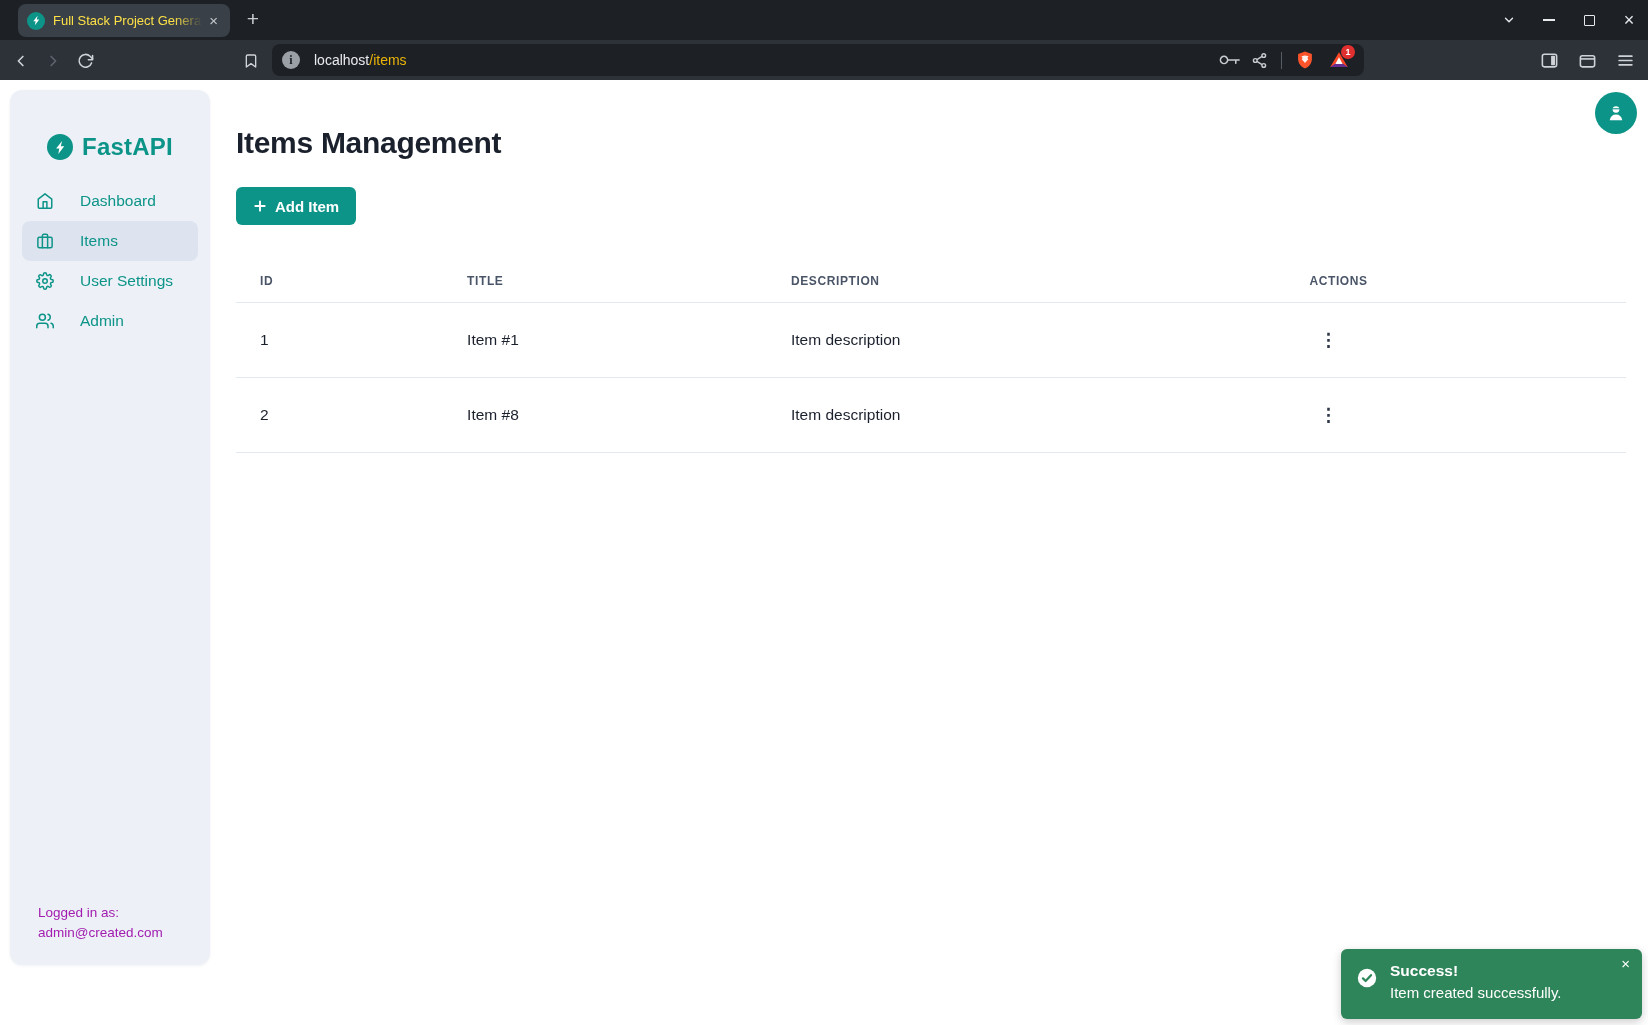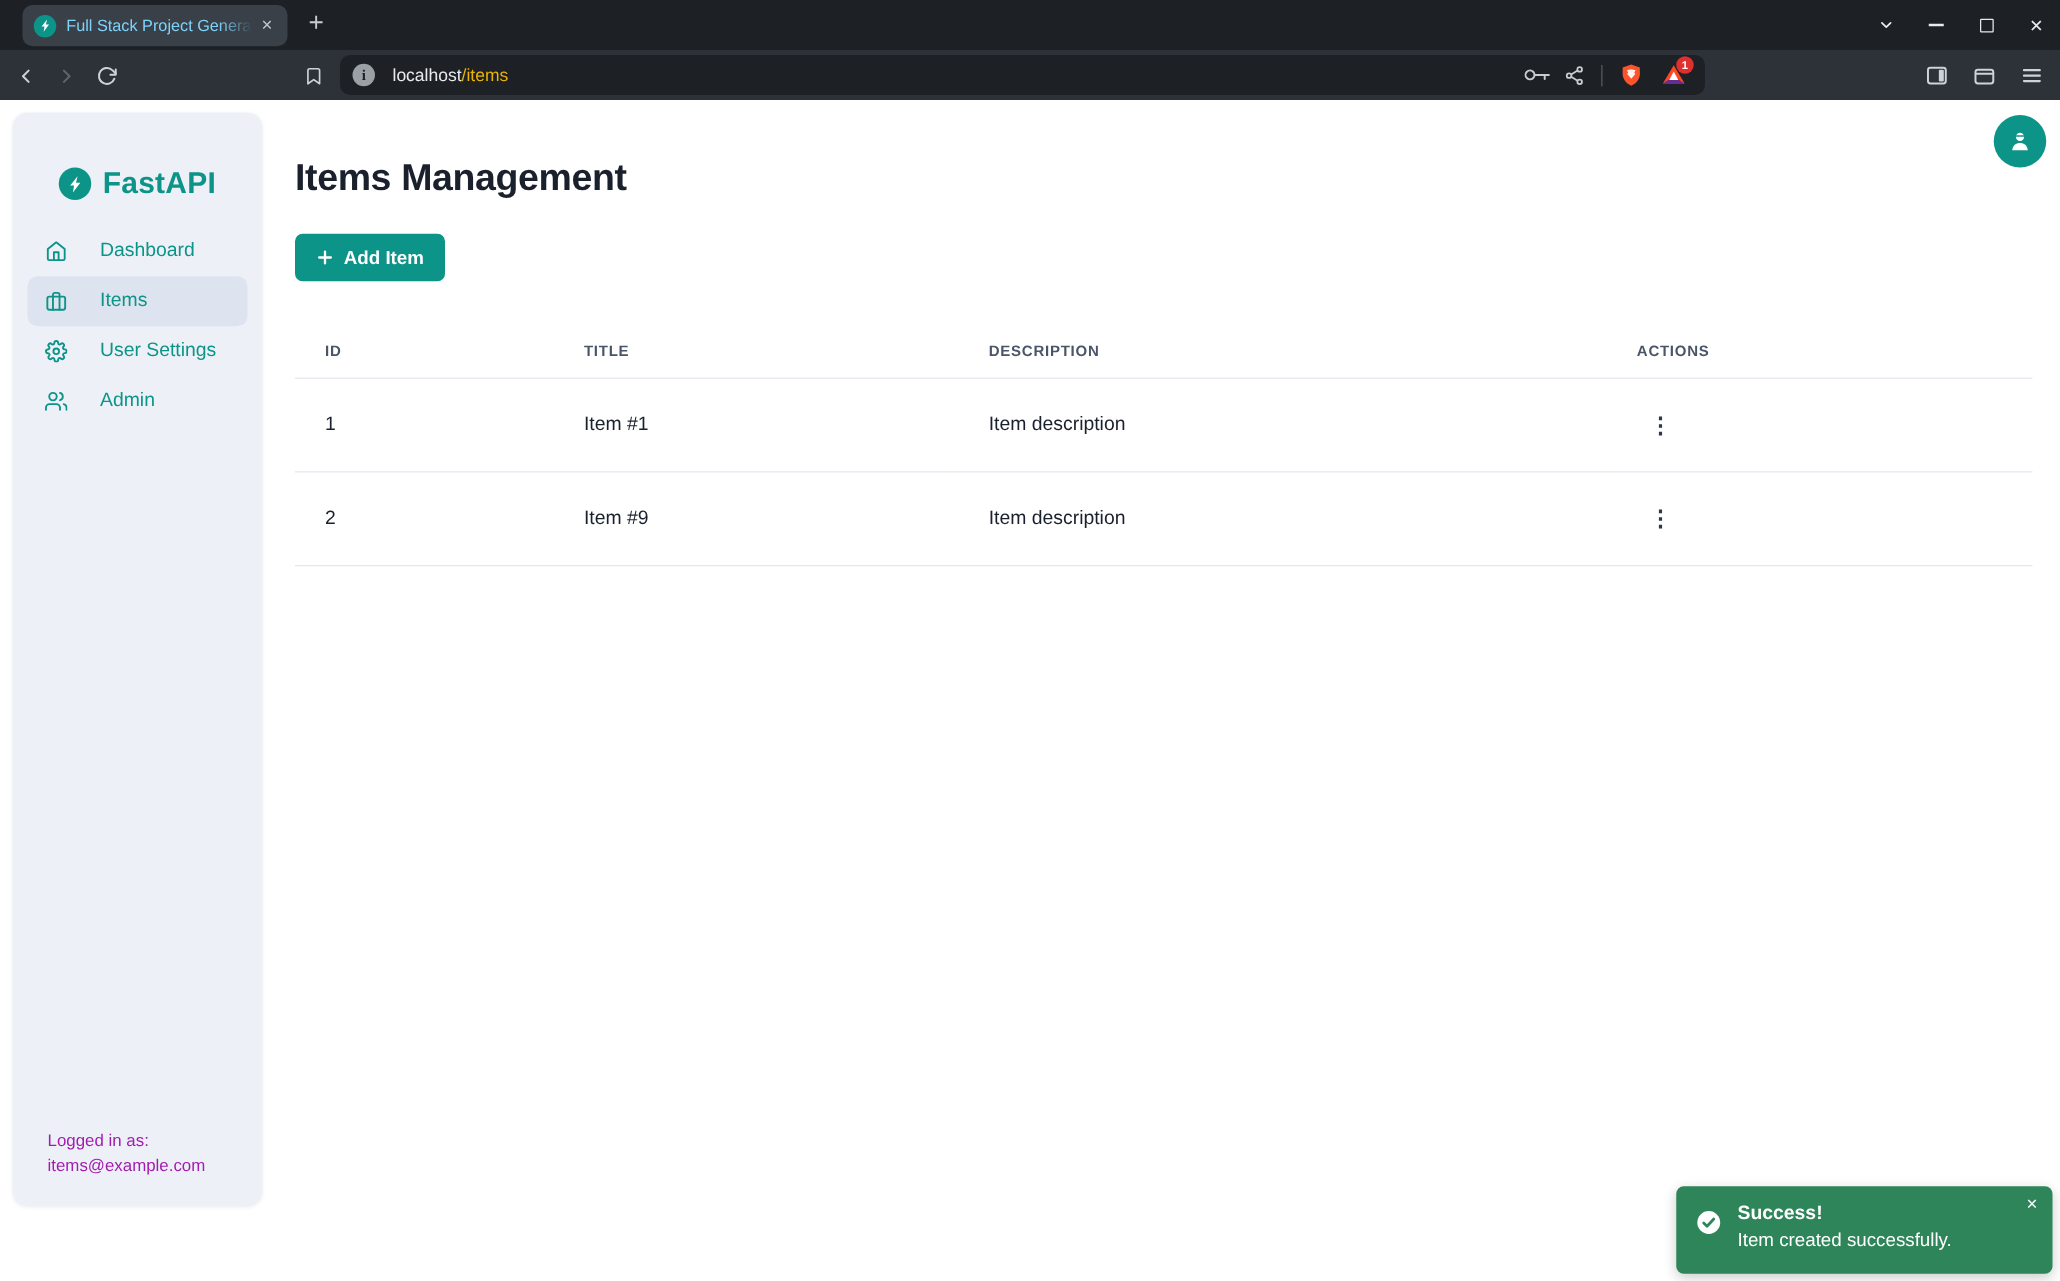--- a/index.html
+++ b/index.html
@@ -5,21 +5,21 @@
   * { box-sizing: border-box; margin: 0; padding: 0; }
   html,body { width:1648px; height:1025px; overflow:hidden; background:#fff;
               font-family:"Liberation Sans", sans-serif; }
 
   
   .tabbar { position:fixed; top:0; left:0; width:1648px; height:40px; background:#1d2126; z-index:50; }
   .tab { position:absolute; left:18px; top:4px; width:212px; height:33px; background:#394047;
          border-radius:8px; display:flex; align-items:center; padding:0 8px 0 9px; }
   .favicon { width:18px; height:18px; border-radius:50%; background:#0d9488; display:flex;
              align-items:center; justify-content:center; flex:0 0 auto; }
-  .tab-title { color:#7dd3fc; font-size:13px; margin-left:8px; white-space:nowrap; overflow:hidden;
+  .tab-title { color:#fde047; font-size:13px; margin-left:8px; white-space:nowrap; overflow:hidden;
                flex:1 1 auto; -webkit-mask-image:linear-gradient(90deg,#000 80%,transparent 98%);
                mask-image:linear-gradient(90deg,#000 80%,transparent 98%); }
   .tab-close { color:#c3c7cc; font-size:15px; line-height:1; padding:2px 4px; cursor:default; flex:0 0 auto; }
   .newtab { position:absolute; left:240px; top:7px; width:26px; height:26px; color:#c8ccd0;
             font-size:21px; line-height:24px; text-align:center; }
   .wincontrols { position:absolute; right:6px; top:0; height:40px; display:flex; align-items:center; gap:14px; }
   .winbtn { width:26px; height:26px; display:flex; align-items:center; justify-content:center; color:#e8eaed; }
   .win-min { width:12px; border-bottom:2px solid #e8eaed; height:2px; }
   .win-max { width:11px; height:11px; border:1.6px solid #e8eaed; border-radius:1px; }
   .win-close { font-size:18px; line-height:1; }
@@ -252,21 +252,21 @@
               <path d="M23 21v-2a4 4 0 0 0-3-3.87"></path>
               <path d="M16 3.13a4 4 0 0 1 0 7.75"></path>
             </svg>
         </span>
         <span>Admin</span>
       </div>
     </div>
 
     <div class="sidebar-footer">
       <div>Logged in as:</div>
-      <div>items@example.com</div>
+      <div>admin@created.com</div>
     </div>
   </div>
 
   <div class="main">
     <div class="page-title">Items Management</div>
 
     <button class="add-btn">
       <svg width="14" height="14" viewBox="0 0 24 24" fill="none" stroke="#fff" stroke-width="3.2" stroke-linecap="round">
           <line x1="12" y1="4" x2="12" y2="20"></line>
           <line x1="4" y1="12" x2="20" y2="12"></line>
@@ -291,21 +291,21 @@
       </thead>
       <tbody>
         <tr>
           <td>1</td>
           <td>Item #1</td>
           <td>Item description</td>
           <td><button class="kebab-btn">⋮</button></td>
         </tr>
         <tr>
           <td>2</td>
-          <td>Item #9</td>
+          <td>Item #8</td>
           <td>Item description</td>
           <td><button class="kebab-btn">⋮</button></td>
         </tr>
       </tbody>
     </table>
   </div>
 
   <button class="avatar-btn">
     <svg width="22" height="22" viewBox="0 0 24 24">
         <circle cx="12" cy="8.2" r="3.6" fill="#fff"></circle>

